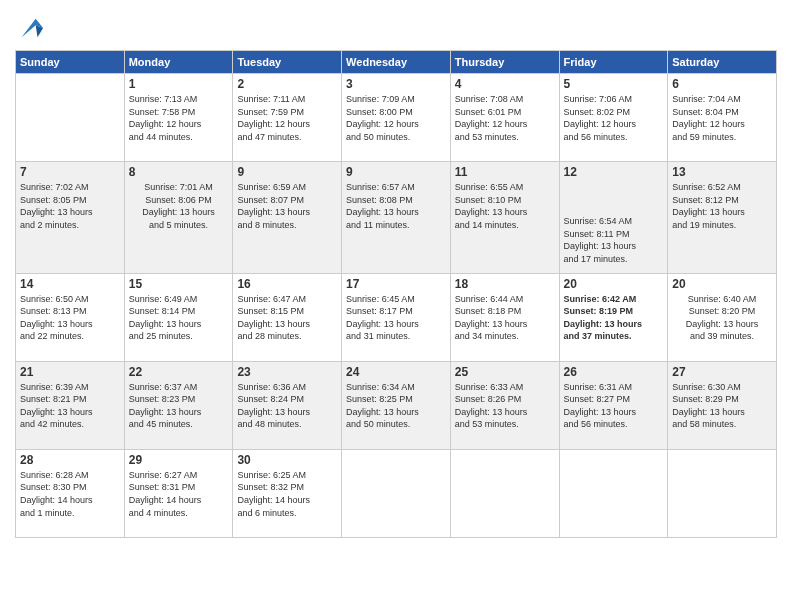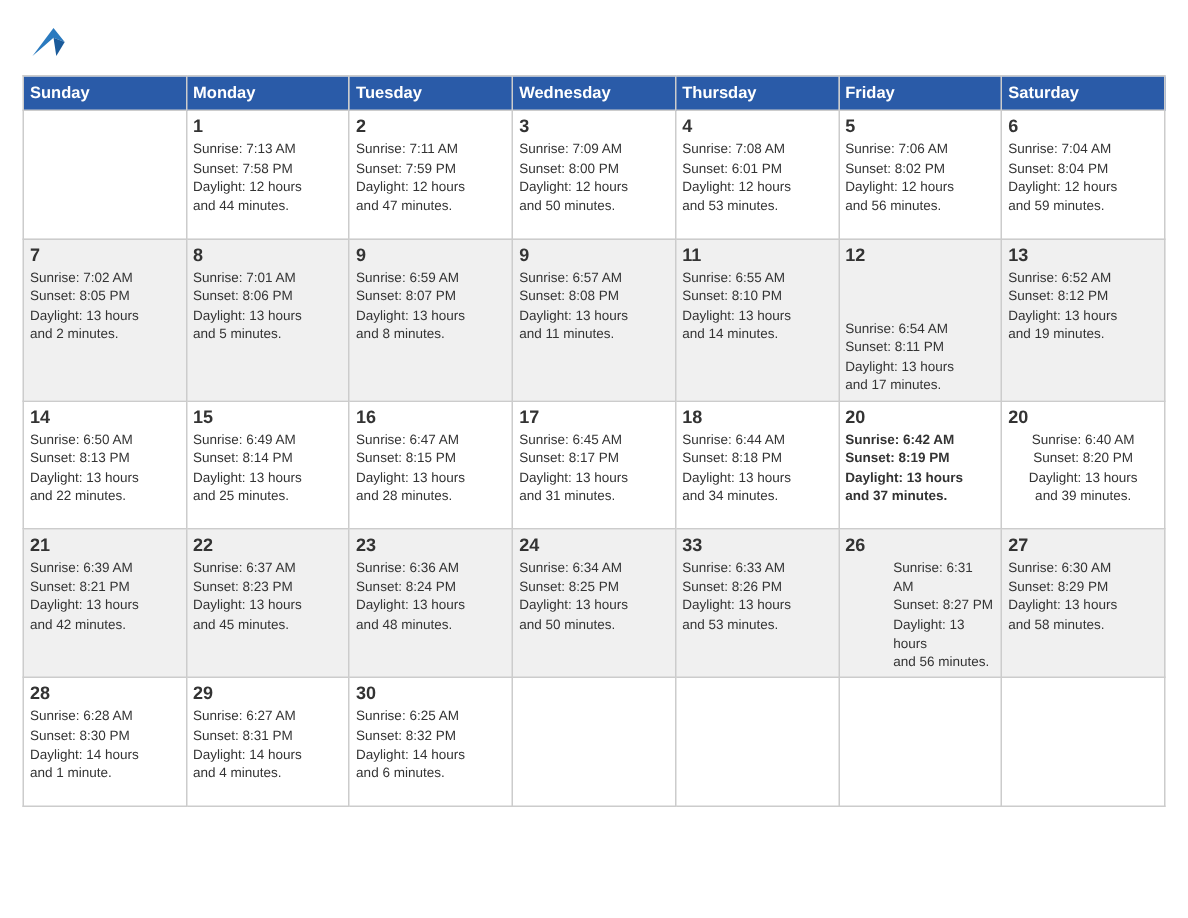--- a/index.html
+++ b/index.html
@@ -180,21 +180,21 @@
         <tr>
           <td>
             <span class="day-num">7</span>
             <div class="day-info" style="white-space: pre-line;">Sunrise: 7:02 AM
 Sunset: 8:05 PM
 Daylight: 13 hours
 and 2 minutes.</div>
           </td>
           <td>
             <span class="day-num">8</span>
-            <div class="day-info" style="white-space: pre-line;">Sunrise: 7:01 AM
+            <div class="day-info" style="white-space: pre-line; text-align: center;">Sunrise: 7:01 AM
 Sunset: 8:06 PM
 Daylight: 13 hours
 and 5 minutes.</div>
           </td>
           <td>
             <span class="day-num">9</span>
             <div class="day-info" style="white-space: pre-line;">Sunrise: 6:59 AM
 Sunset: 8:07 PM
 Daylight: 13 hours
 and 8 minutes.</div>
@@ -302,29 +302,29 @@
 and 48 minutes.</div>
           </td>
           <td>
             <span class="day-num">24</span>
             <div class="day-info" style="white-space: pre-line;">Sunrise: 6:34 AM
 Sunset: 8:25 PM
 Daylight: 13 hours
 and 50 minutes.</div>
           </td>
           <td>
-            <span class="day-num">33</span>
+            <span class="day-num">25</span>
             <div class="day-info" style="white-space: pre-line;">Sunrise: 6:33 AM
 Sunset: 8:26 PM
 Daylight: 13 hours
 and 53 minutes.</div>
           </td>
           <td>
             <span class="day-num">26</span>
-            <div class="day-info" style="white-space: pre-line; margin-left: 32px;">Sunrise: 6:31 AM
+            <div class="day-info" style="white-space: pre-line;">Sunrise: 6:31 AM
 Sunset: 8:27 PM
 Daylight: 13 hours
 and 56 minutes.</div>
           </td>
           <td>
             <span class="day-num">27</span>
             <div class="day-info" style="white-space: pre-line;">Sunrise: 6:30 AM
 Sunset: 8:29 PM
 Daylight: 13 hours
 and 58 minutes.</div>

